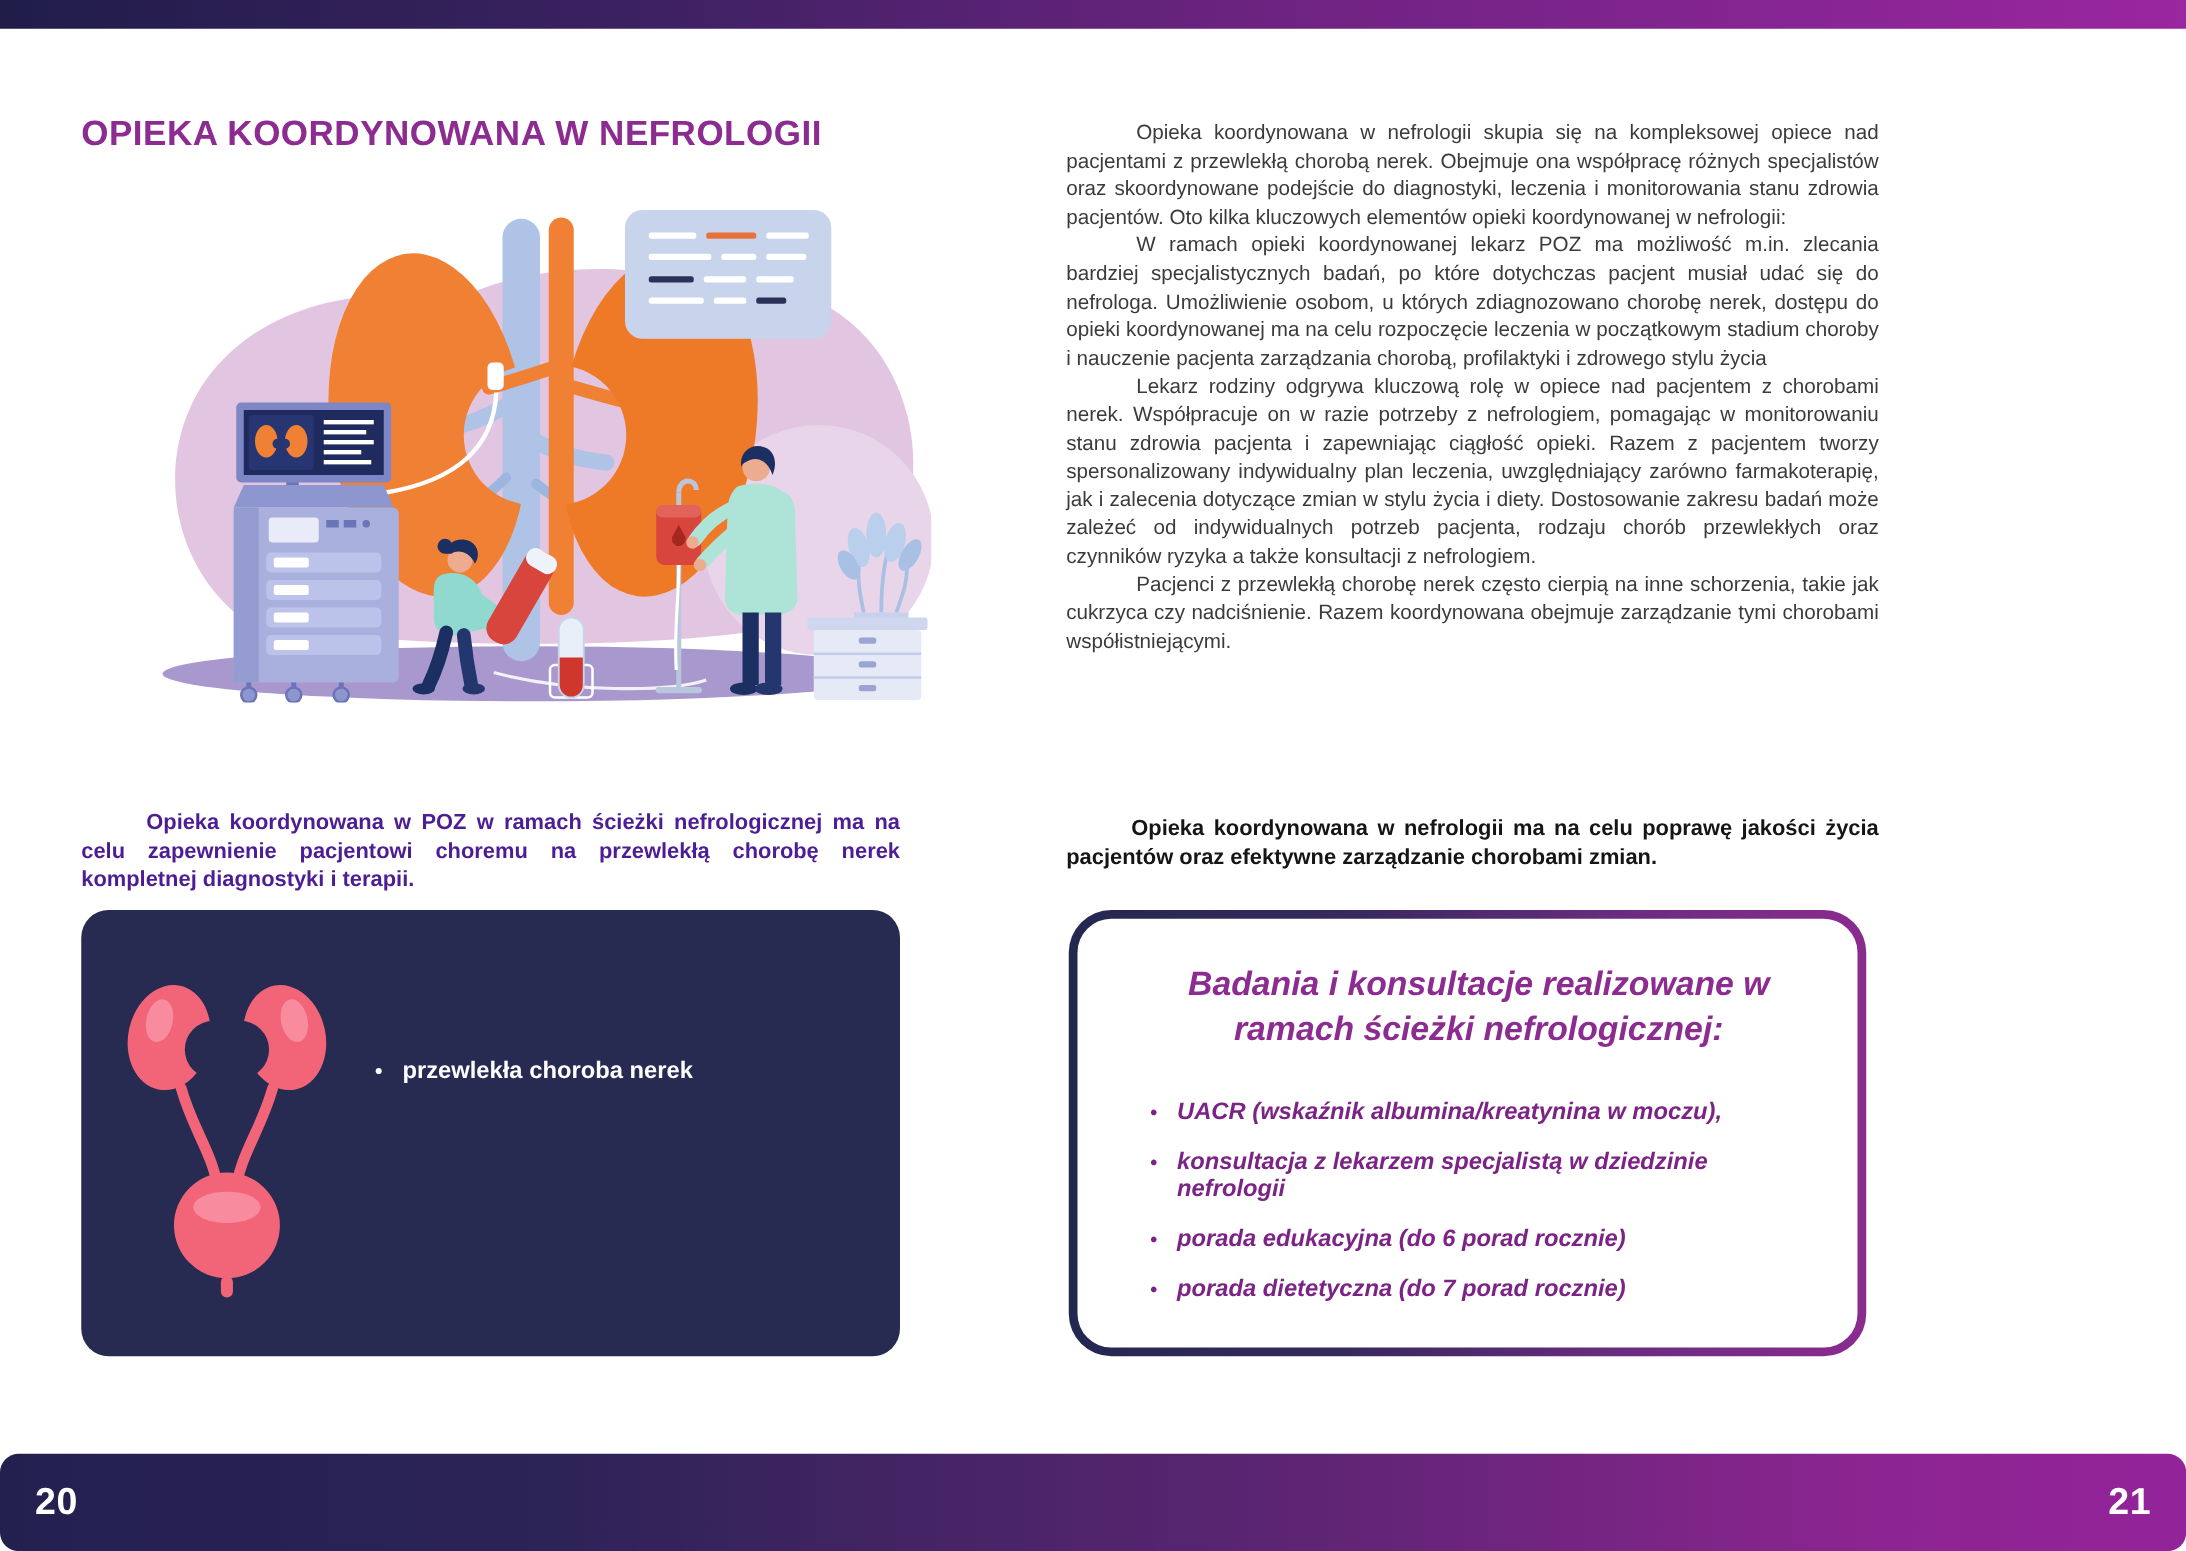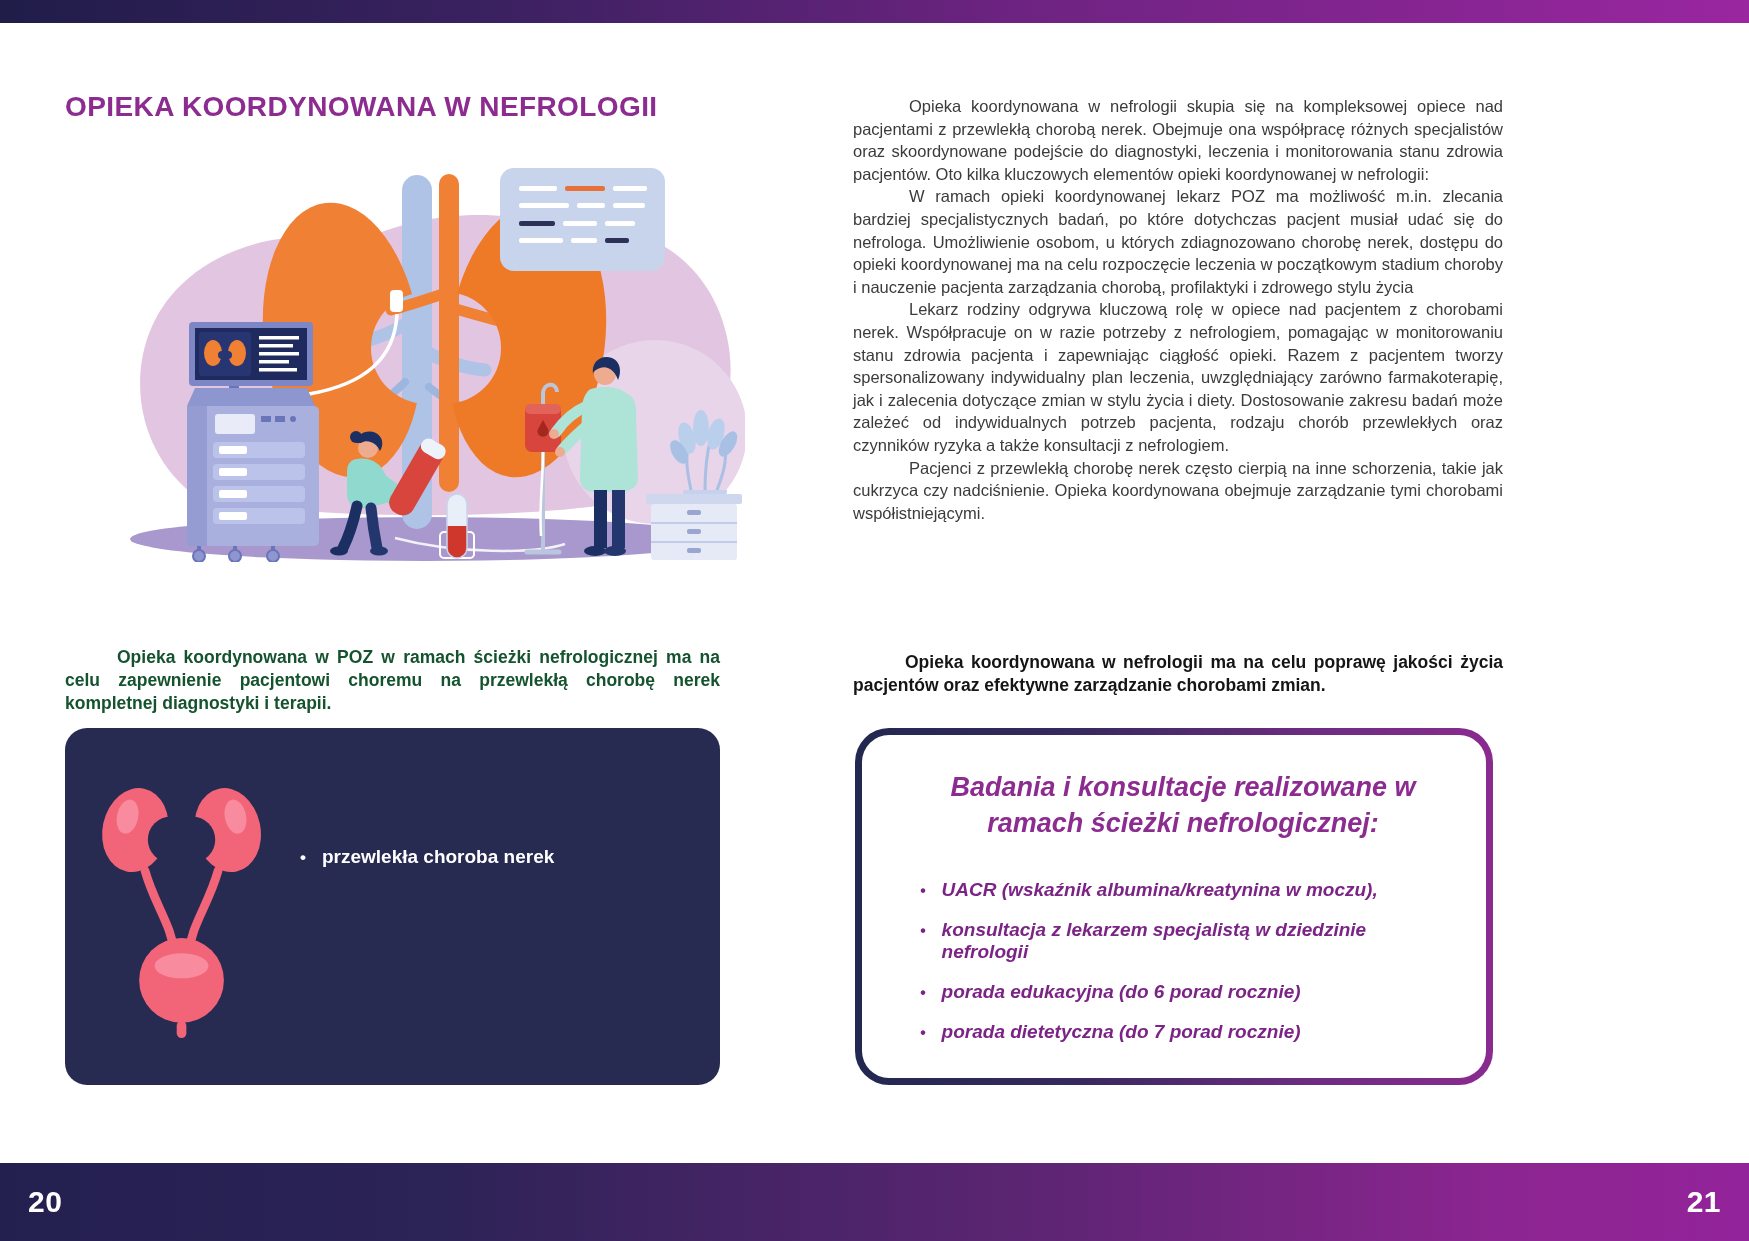--- a/index.html
+++ b/index.html
@@ -4,31 +4,31 @@
 <style>
   html,body{margin:0;padding:0;background:#888;}
   .page{
     position:relative;width:1749px;height:1241px;background:#ffffff;
     font-family:"Liberation Sans",sans-serif;overflow:hidden;margin:0 auto;
   }
   
   .top-bar{position:absolute;left:0;top:0;width:100%;height:23px;
     background:linear-gradient(90deg,#201d49 0%,#3a2160 28%,#6d2381 58%,#9a26a0 100%);}
   .footer-bar{position:absolute;left:0;bottom:0;width:100%;height:78px;
-    background:linear-gradient(90deg,#232050 0%,#2c2356 25%,#5e2574 60%,#8b2590 85%,#93239a 100%);}
+    background:linear-gradient(90deg,#232050 0%,#2c2356 25%,#5e2574 60%,#8b2590 85%,#93239a 100%);border-radius:15px;}
   .page-num{position:absolute;top:22px;color:#ffffff;font-weight:bold;font-size:30px;letter-spacing:.5px;}
   .page-num.left{left:28px;}
   .page-num.right{right:28px;}
 
   
   .page-title{position:absolute;left:65px;top:72px;width:700px;
     color:#8c2b90;font-size:28px;font-weight:bold;letter-spacing:.4px;}
   .illustration{position:absolute;left:95px;top:142px;width:650px;height:420px;}
   .lead-left{position:absolute;left:65px;top:628px;width:655px;
-    font-size:17.5px;line-height:23px;font-weight:bold;color:#14532d;
+    font-size:17.5px;line-height:23px;font-weight:bold;color:#4c1d95;
     text-align:justify;text-indent:52px;}
   .dark-card{position:absolute;left:65px;top:728px;width:655px;height:357px;
     background:#272b52;border-radius:22px;display:flex;}
   .dark-card .icon-wrap{flex:0 0 235px;display:flex;align-items:center;justify-content:center;padding-top:6px;}
   .dark-card .card-text{flex:1;padding:88px 35px 0 0;}
   .card-title{color:#ffffff;font-size:24px;line-height:32px;font-weight:bold;max-width:392px;}
   .card-bullets{list-style:none;margin:30px 0 0 0;padding:0;}
   .card-bullets li{display:flex;align-items:baseline;color:#ffffff;font-weight:bold;font-size:19px;}
   .card-bullets .dot{margin-right:16px;font-size:17px;}
 
@@ -267,21 +267,21 @@
           <span>przewlekła choroba nerek</span>
         </li>
       </ul>
     </div>
   </div>
 
   <div class="right-col">
     <p>Opieka koordynowana w nefrologii skupia się na kompleksowej opiece nad pacjentami z przewlekłą chorobą nerek. Obejmuje ona współpracę różnych specjalistów oraz skoordynowane podejście do diagnostyki, leczenia i monitorowania stanu zdrowia pacjentów. Oto kilka kluczowych elementów opieki koordynowanej w nefrologii:</p>
     <p>W ramach opieki koordynowanej lekarz POZ ma możliwość m.in. zlecania bardziej specjalistycznych badań, po które dotychczas pacjent musiał udać się do nefrologa. Umożliwienie osobom, u których zdiagnozowano chorobę nerek, dostępu do opieki koordynowanej ma na celu rozpoczęcie leczenia w początkowym stadium choroby i nauczenie pacjenta zarządzania chorobą, profilaktyki i zdrowego stylu życia</p>
     <p>Lekarz rodziny odgrywa kluczową rolę w opiece nad pacjentem z chorobami nerek. Współpracuje on w razie potrzeby z nefrologiem, pomagając w monitorowaniu stanu zdrowia pacjenta i zapewniając ciągłość opieki. Razem z pacjentem tworzy spersonalizowany indywidualny plan leczenia, uwzględniający zarówno farmakoterapię, jak i zalecenia dotyczące zmian w stylu życia i diety. Dostosowanie zakresu badań może zależeć od indywidualnych potrzeb pacjenta, rodzaju chorób przewlekłych oraz czynników ryzyka a także konsultacji z nefrologiem.</p>
-    <p>Pacjenci z przewlekłą chorobę nerek często cierpią na inne schorzenia, takie jak cukrzyca czy nadciśnienie. Opieka koordynowana obejmuje zarządzanie tymi chorobami współistniejącymi.</p>
+    <p>Pacjenci z przewlekłą chorobę nerek często cierpią na inne schorzenia, takie jak cukrzyca czy nadciśnienie. Razem koordynowana obejmuje zarządzanie tymi chorobami współistniejącymi.</p>
   </div>
 
   <p class="lead-right">Opieka koordynowana w nefrologii ma na celu poprawę jakości życia pacjentów oraz efektywne zarządzanie chorobami zmian.</p>
 
   <div class="services-box">
     <div class="services-inner">
       <div class="box-title">Badania i konsultacje realizowane w ramach ścieżki nefrologicznej:</div>
       <ul class="box-bullets">
         <li>
           <span class="dot">•</span>

